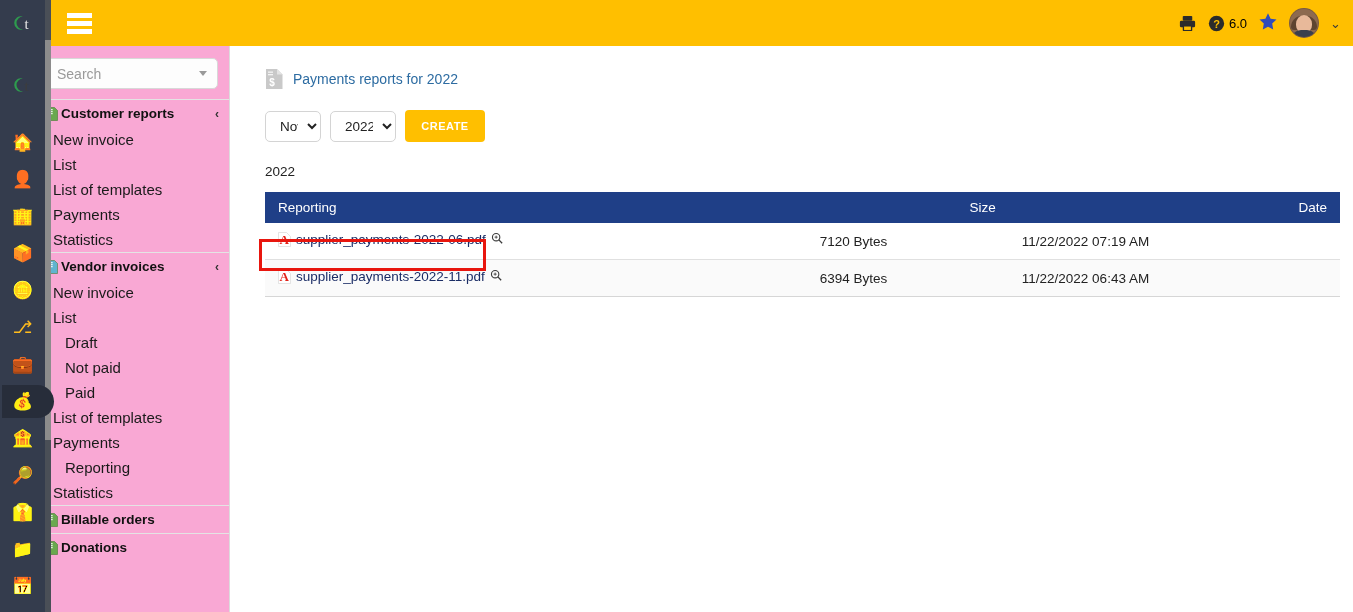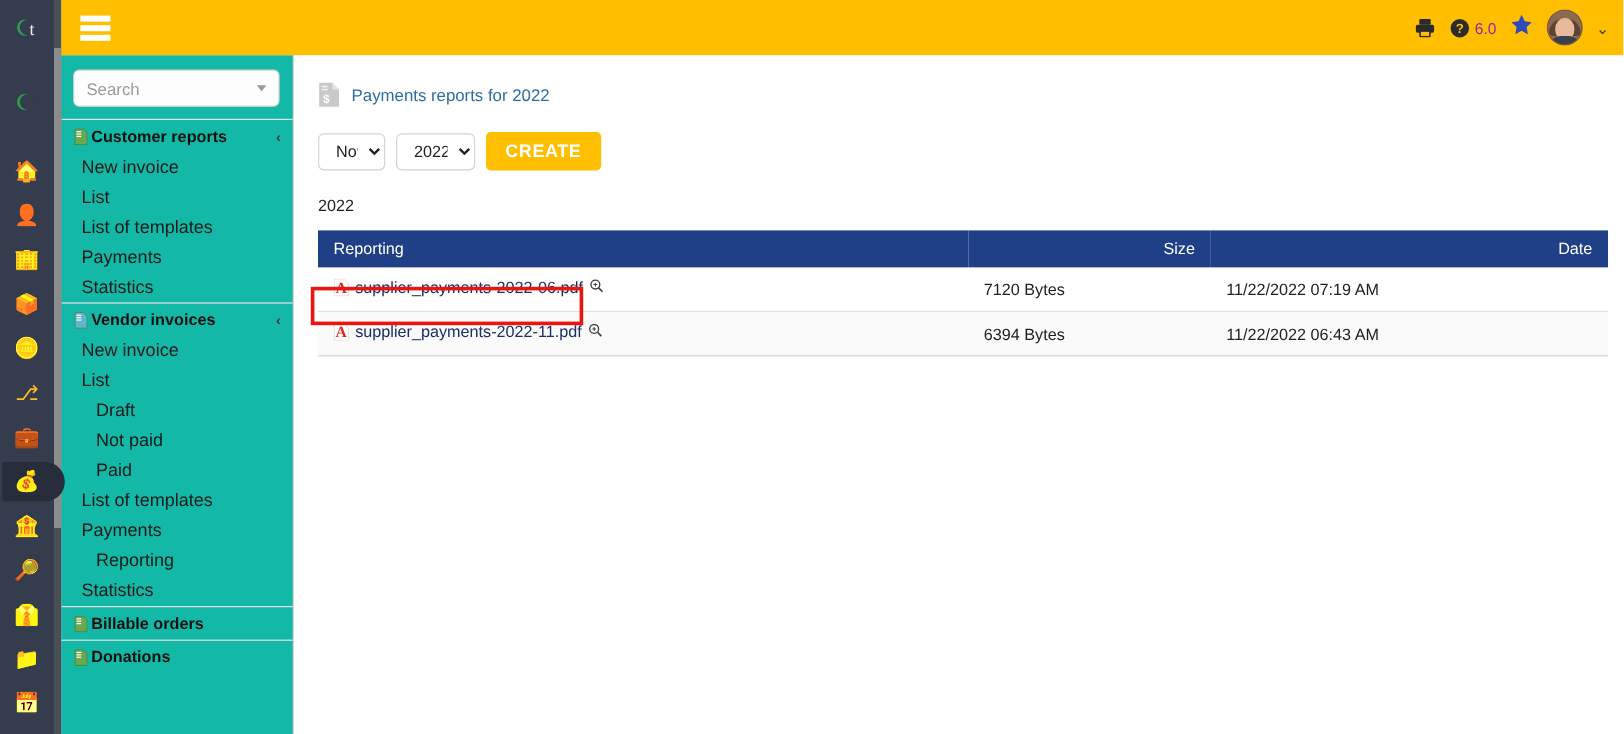--- a/index.html
+++ b/index.html
@@ -74,21 +74,21 @@
     display: flex; flex-direction: column; justify-content: space-between;
     cursor: pointer;
   }
   .hamburger span { display: block; height: 5px; background: #ffffff; border-radius: 0; }
   .topbar-right {
     margin-left: auto; display: flex; align-items: center;
     padding-right: 12px; gap: 11px;
   }
   .tb-icon { color: #2b2b2b; display: flex; align-items: center; cursor: pointer; }
   .version-wrap { display: flex; align-items: center; gap: 4px; }
-  .version-txt { font-size: 13px; color: #a21caf; font-weight: 400; }
+  .version-txt { font-size: 13px; color: #000000; font-weight: 400; }
   .star-icon { color: #2f4bbb; font-size: 19px; line-height: 1; cursor: pointer; }
   .avatar {
     width: 30px; height: 30px; border-radius: 50%;
     background: #8d6a4f; overflow: hidden; position: relative;
     border: 1px solid rgba(0,0,0,.15);
   }
   .avatar .face {
     position: absolute; left: 50%; top: 54%; transform: translate(-50%,-50%);
     width: 16px; height: 18px; border-radius: 50% 50% 45% 45%;
     background: #e8b99a;
@@ -100,23 +100,23 @@
   }
   .avatar .body {
     position: absolute; left: 50%; bottom: -4px; transform: translateX(-50%);
     width: 26px; height: 11px; border-radius: 10px 10px 0 0;
     background: #3a3f4d;
   }
   .caret-down { font-size: 13px; color: #3b3b3b; cursor: pointer; }
 
   
   .side-menu {
-    position: absolute; left: 51px; top: 46px;
+    position: absolute; left: 36px; top: 46px;
     width: 194px; height: 566px;
-    background: #14b8a6;
+    background: #f9a8d4;
     border-right: 1px solid #dcdcdc;
     overflow: hidden;
     z-index: 20;
   }
   .search-wrap { padding: 12px 10px 10px 10px; }
   .search-box {
     position: relative;
     width: 172px; height: 31px;
     border: 1px solid #d8d8d8; border-radius: 5px;
     background: #fdfdfd;
@@ -179,21 +179,21 @@
     font-family: "Liberation Sans", sans-serif; font-size: 13.5px;
     color: #222;
     padding: 0 6px 0 10px;
     cursor: pointer;
   }
   .sel-month { width: 56px; }
   .sel-year  { width: 66px; }
   .btn-create {
     height: 32px; min-width: 80px;
     background: #ffbf00; border: 0; border-radius: 4px;
-    color: #ffffff; font-size: 15px; font-weight: bold;
+    color: #ffffff; font-size: 11px; font-weight: bold;
     letter-spacing: .5px;
     padding: 0 16px;
     cursor: pointer;
     font-family: "Liberation Sans", sans-serif;
   }
 
   .year-label {
     padding-left: 9px; font-size: 13.5px; color: #222;
     margin-bottom: 13px;
   }

